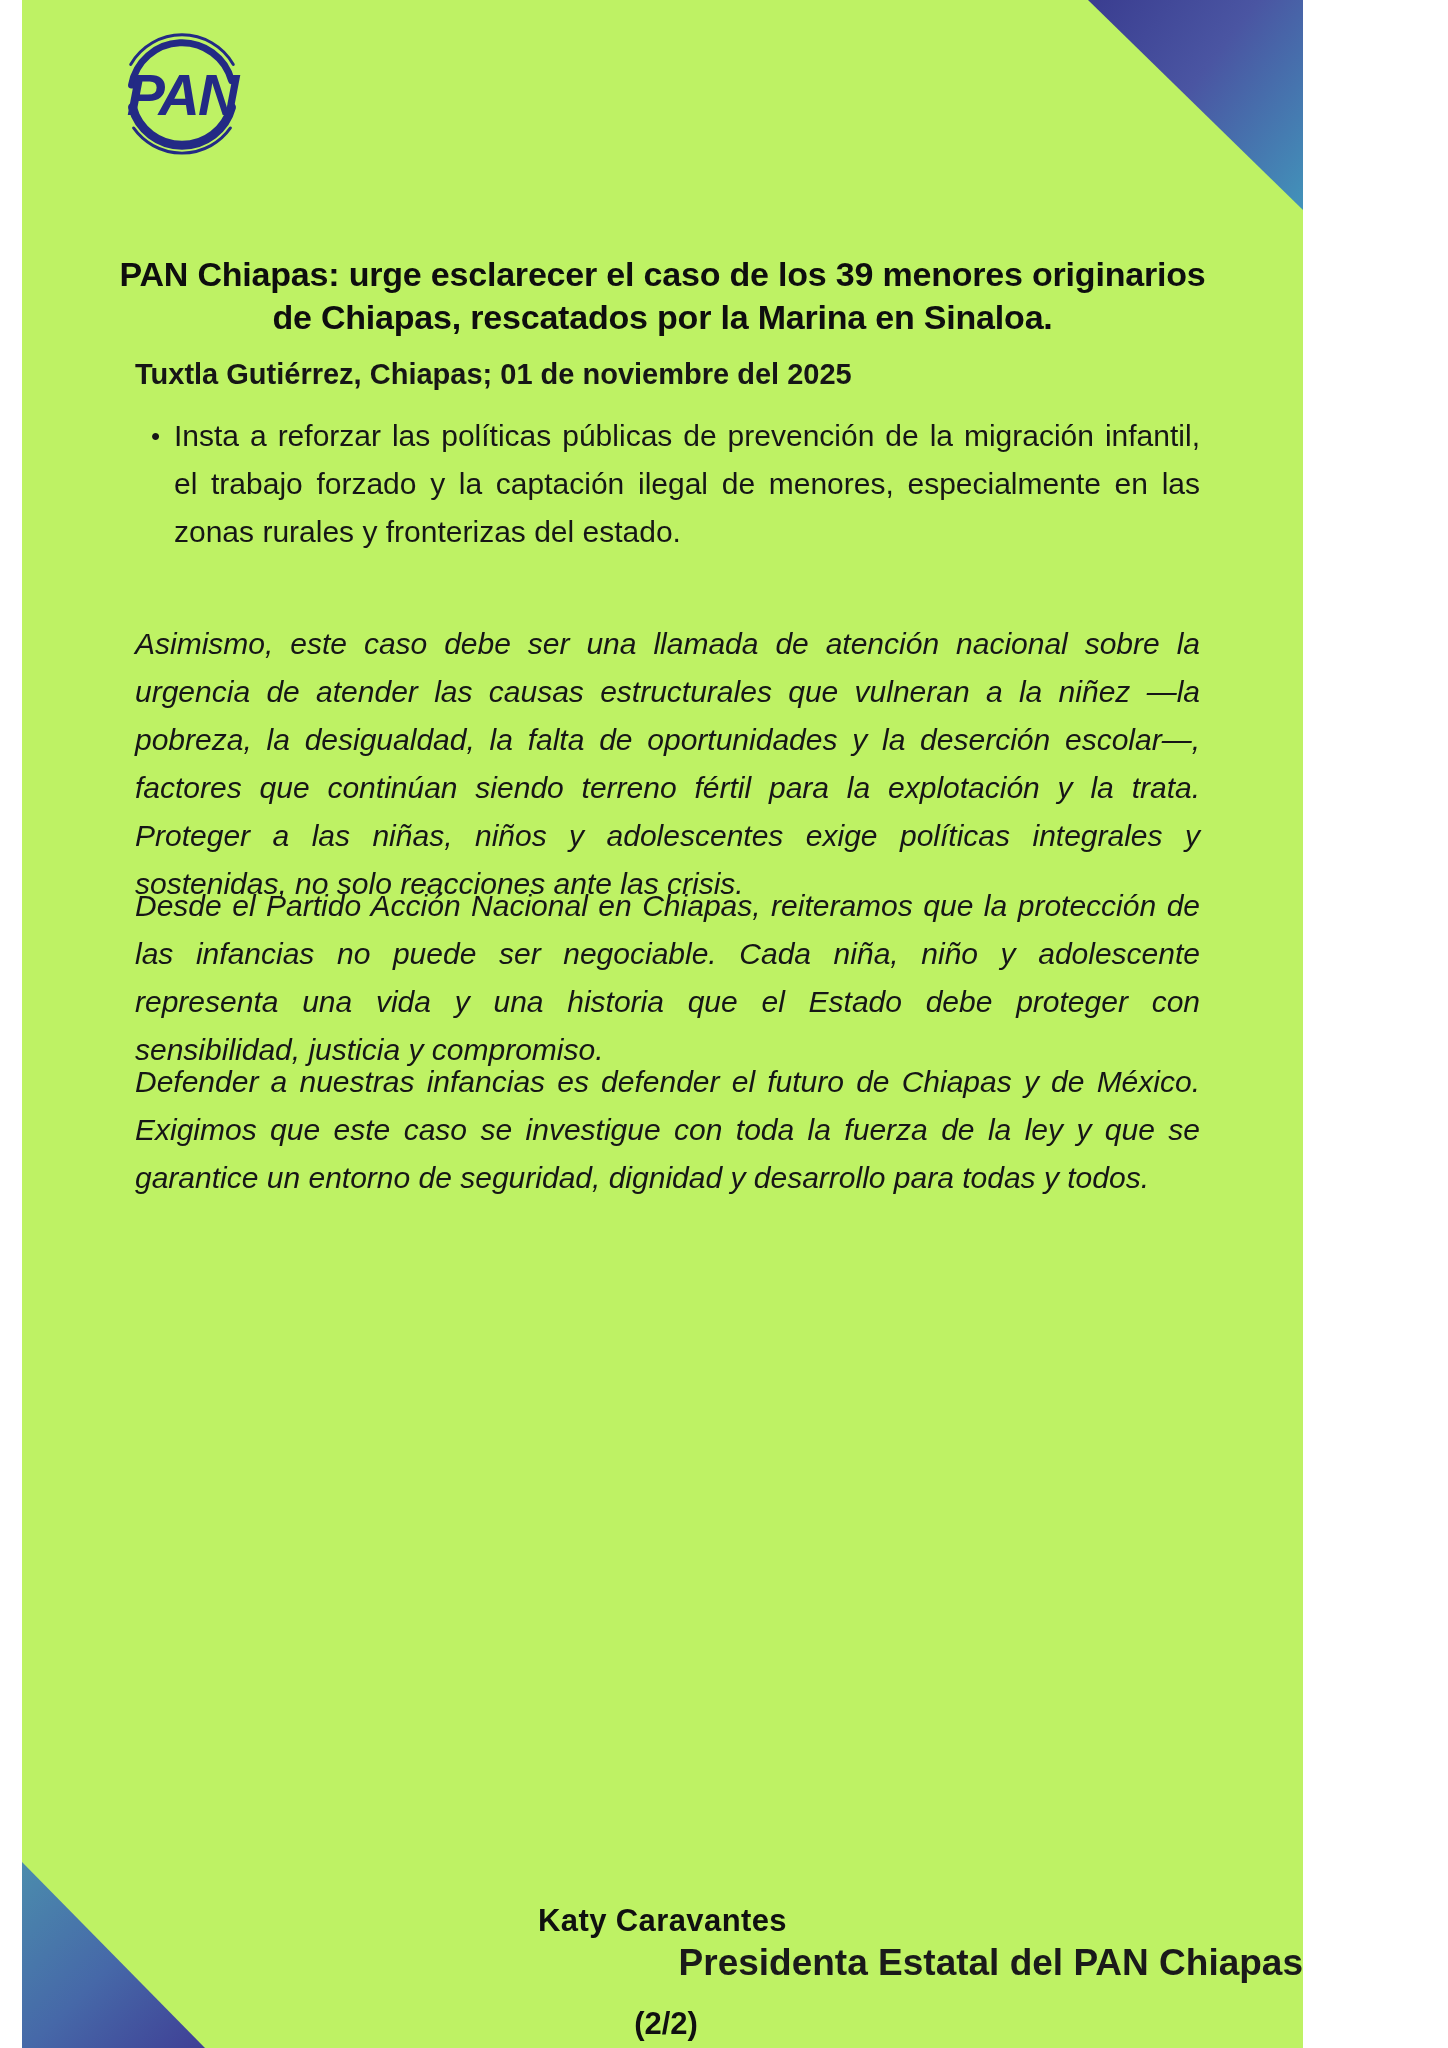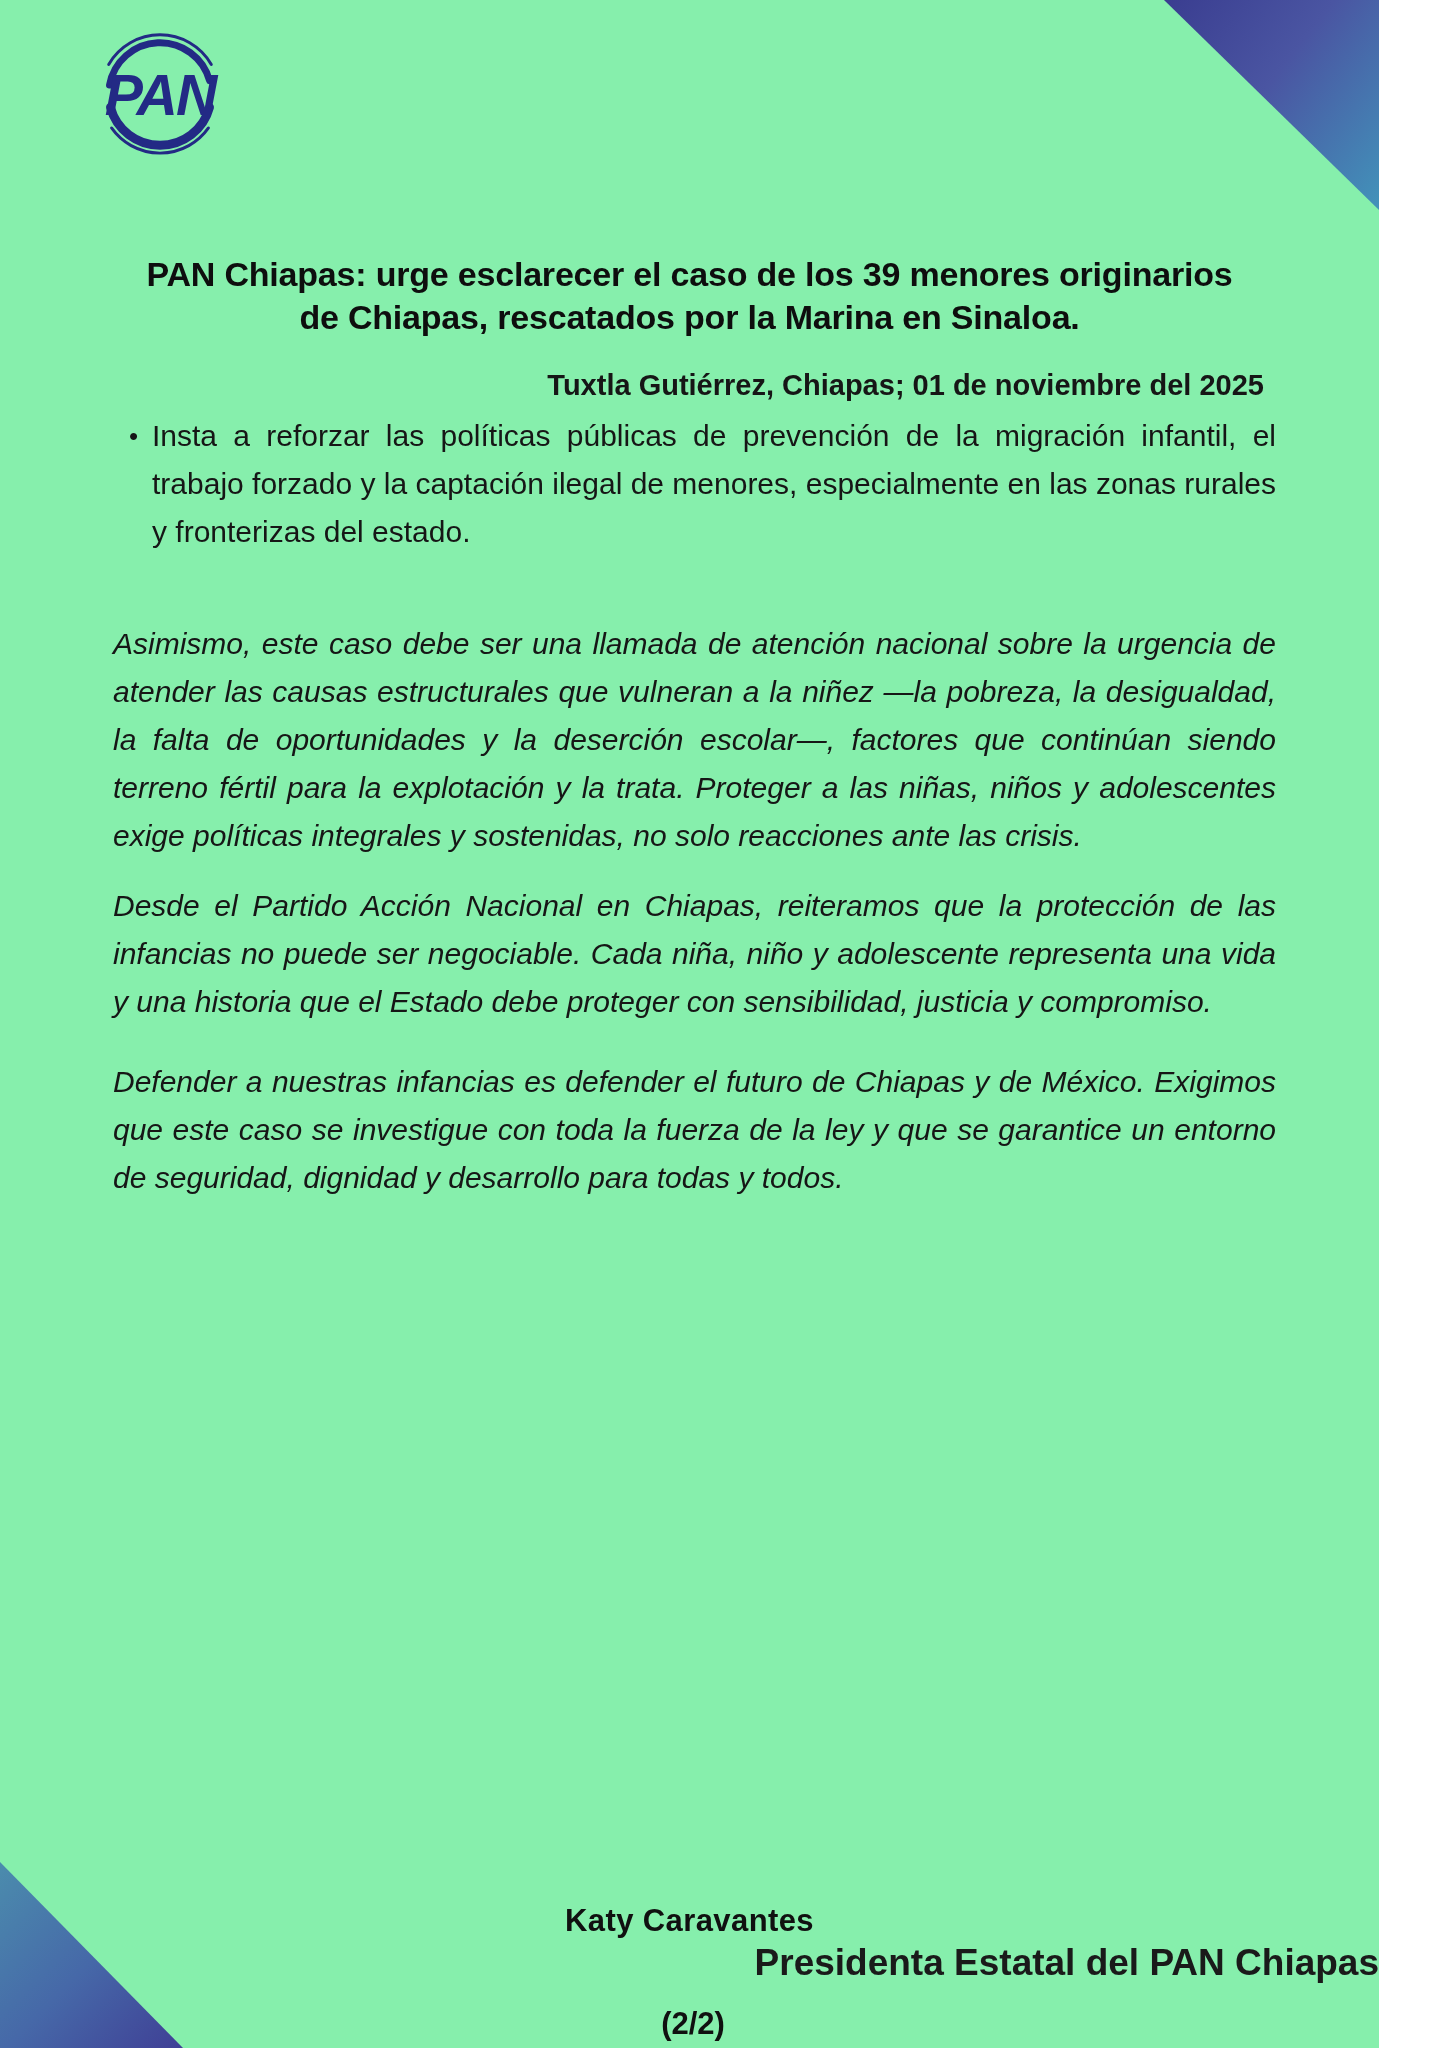--- a/index.html
+++ b/index.html
@@ -1,23 +1,24 @@
 <!DOCTYPE html>
 <html><head>
 <meta charset="utf-8">
 <style>
   html,body{margin:0;padding:0;background:#ffffff;}
   .page{
     position:relative;
-    width:1379px;
+    width:1281px;
     height:2048px;
-    background:#86efac;
+    background:#bef264;
     overflow:hidden;
     font-family:"Liberation Sans", sans-serif;
     color:#141414;
+    margin-left:22px;
   }
   
   .corner-tr{
     position:absolute; top:0; right:0;
     width:215px; height:210px;
     clip-path:polygon(0 0, 100% 0, 100% 100%);
     background:linear-gradient(128deg, #3a3d90 0%, #4a55a2 45%, #4293ba 100%);
   }
   .corner-bl{
     position:absolute; left:0; bottom:0;
@@ -30,22 +31,22 @@
   .logo svg{width:100%; height:100%; display:block;}
   
   .title{
     position:absolute; left:95px; right:95px; top:230px;
     text-align:center; font-weight:bold; font-size:34px; line-height:43px;
     color:#0e0e0e; letter-spacing:-0.2px;
   }
   .title .tline{display:block;}
   
   .dateline{
-    position:absolute; left:113px; right:115px; top:369px;
-    text-align:right; font-weight:bold; font-size:29px; color:#161616;
+    position:absolute; left:113px; right:115px; top:358px;
+    text-align:left; font-weight:bold; font-size:29px; color:#161616;
   }
   
   .bullet-list{
     position:absolute; left:113px; right:103px; top:412px;
   }
   .bullet-item{
     position:relative; padding-left:39px;
     font-size:30px; line-height:48px; text-align:justify; color:#161616;
   }
   .bullet-marker{

